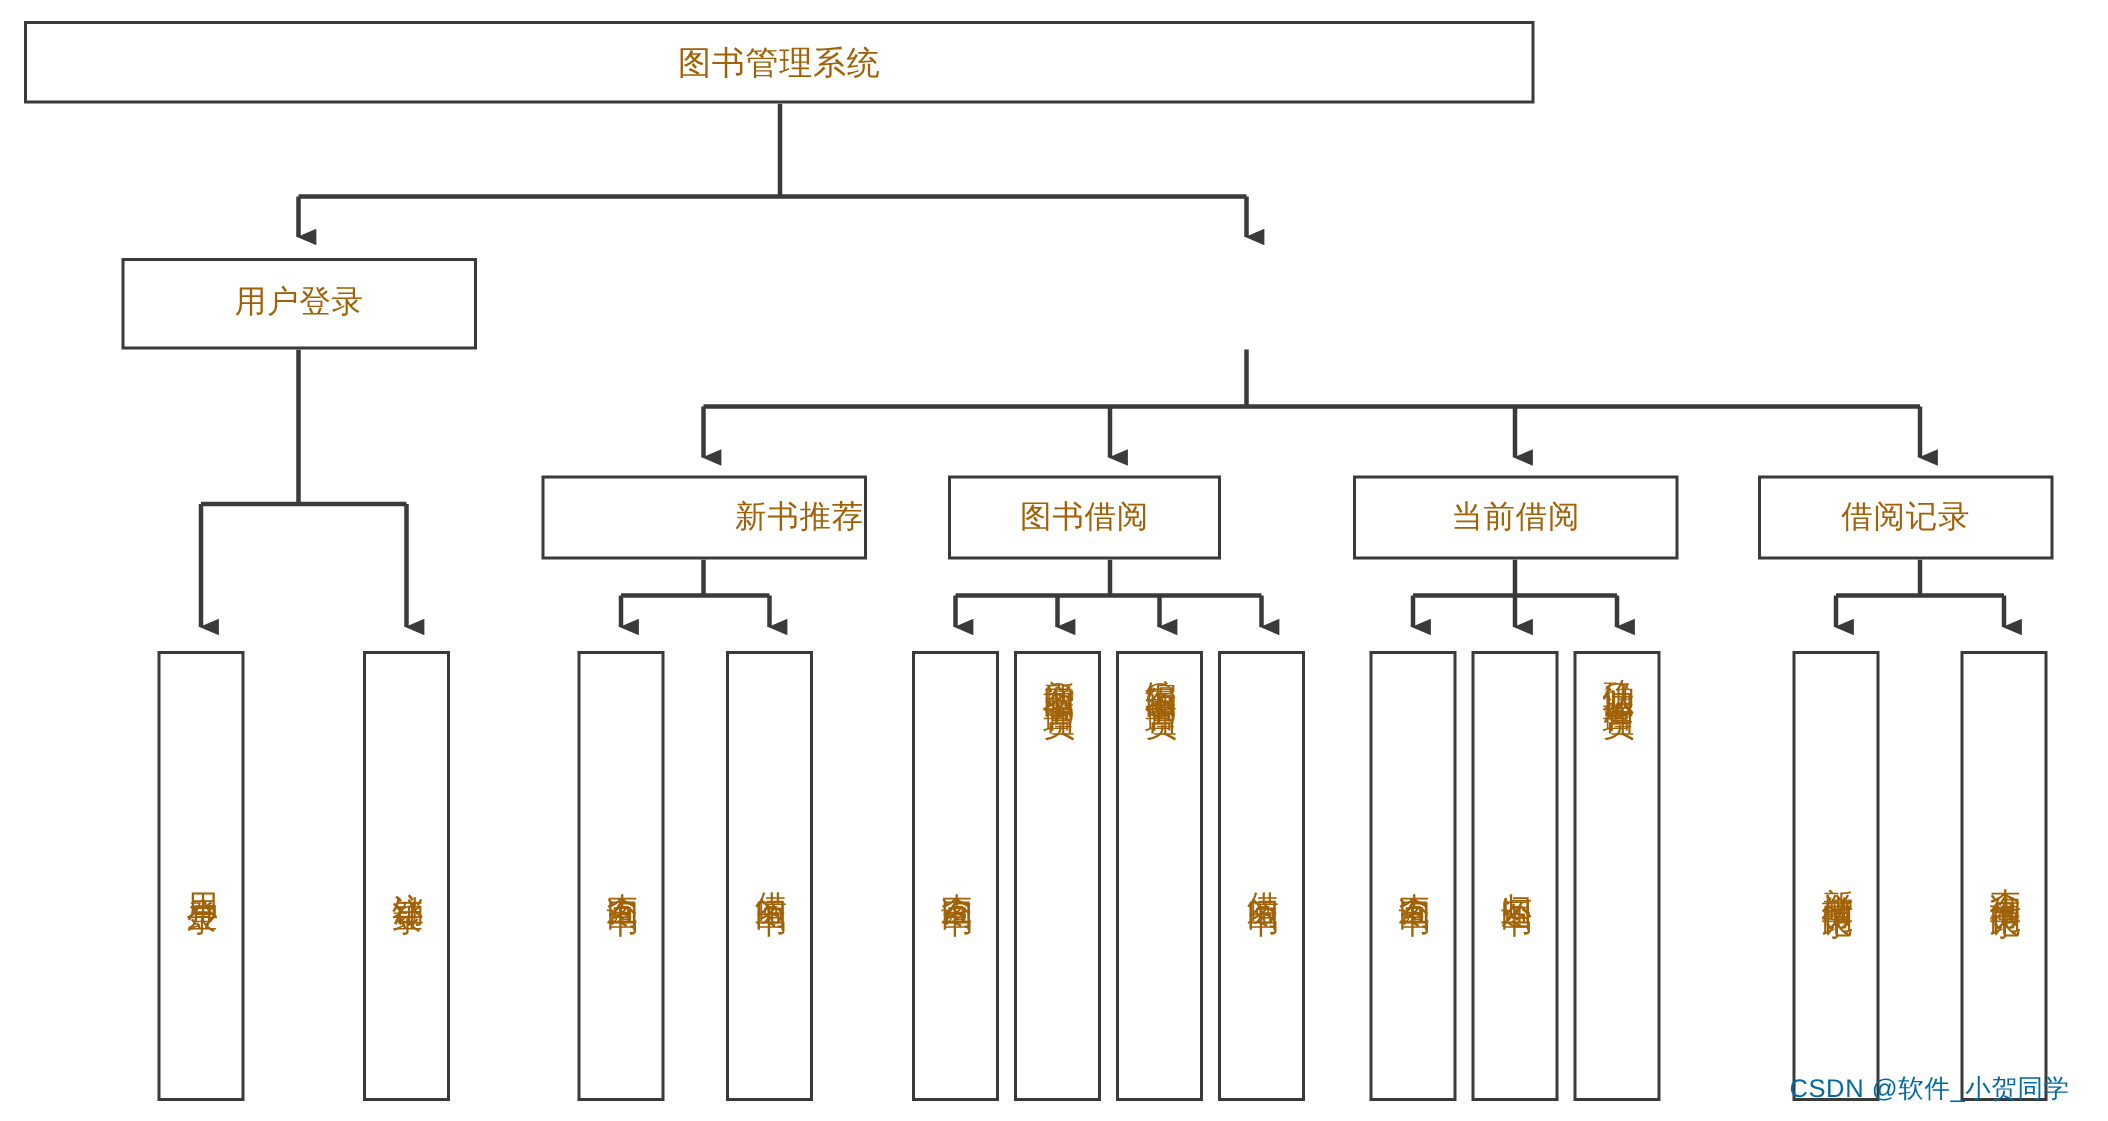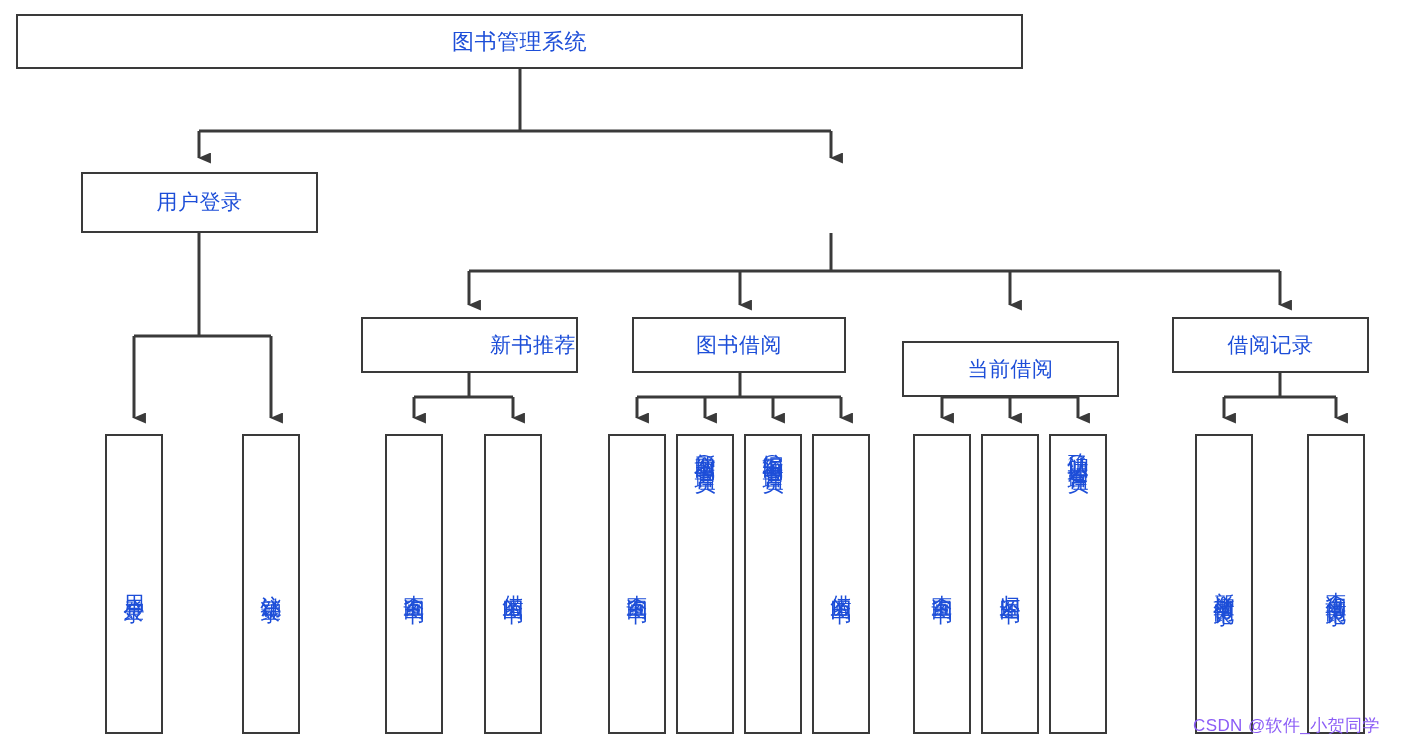--- a/index.html
+++ b/index.html
@@ -24,21 +24,21 @@
     pointer-events: none;
   }
   .node {
     position: absolute;
     box-sizing: border-box;
     background: #ffffff;
     border: 2px solid #3a3a3a;
     display: flex;
     align-items: center;
     justify-content: center;
-    color: #1d4ed8;
+    color: #a16207;
   }
   .node .label {
     display: block;
     text-align: center;
     line-height: 1.18;
     white-space: pre;
   }
   .node.horiz .label {
     font-size: 21px;
     letter-spacing: 0.5px;
@@ -60,21 +60,21 @@
     line-height: 1.15;
     letter-spacing: 3px;
     white-space: nowrap;
   }
   .node.vert.mid-align {
     align-items: center;
   }
   .watermark {
     position: absolute;
     font-size: 17px;
-    color: #8b5cf6;
+    color: #0369a1;
     white-space: nowrap;
     letter-spacing: 0.4px;
     text-align: right;
   }
 </style>
 </head>
 <body>
 
 <div id="canvas">
 
@@ -136,25 +136,25 @@
 
   <div class="node horiz" style="left:81px; top:172px; width:237px; height:61px;">
     <span class="label">用户登录</span>
   </div>
 
 
   <div class="node horiz" style="left:361px; top:317px; width:217px; height:56px;justify-content:flex-end;">
     <span class="label">新书推荐</span>
   </div>
 
-  <div class="node horiz" style="left:632px; top:317px; width:214px; height:56px;">
+  <div class="node horiz" style="left:632px; top:317px; width:182px; height:56px;">
     <span class="label">图书借阅</span>
   </div>
 
-  <div class="node horiz" style="left:902px; top:317px; width:217px; height:56px;margin-top:24px;">
+  <div class="node horiz" style="left:902px; top:317px; width:217px; height:56px;">
     <span class="label">当前借阅</span>
   </div>
 
   <div class="node horiz" style="left:1172px; top:317px; width:197px; height:56px;">
     <span class="label">借阅记录</span>
   </div>
 
   <div class="node vert mid-align" style="left:105px; top:434px; width:58px; height:300px;">
     <span class="label">用户登录</span>
   </div>

